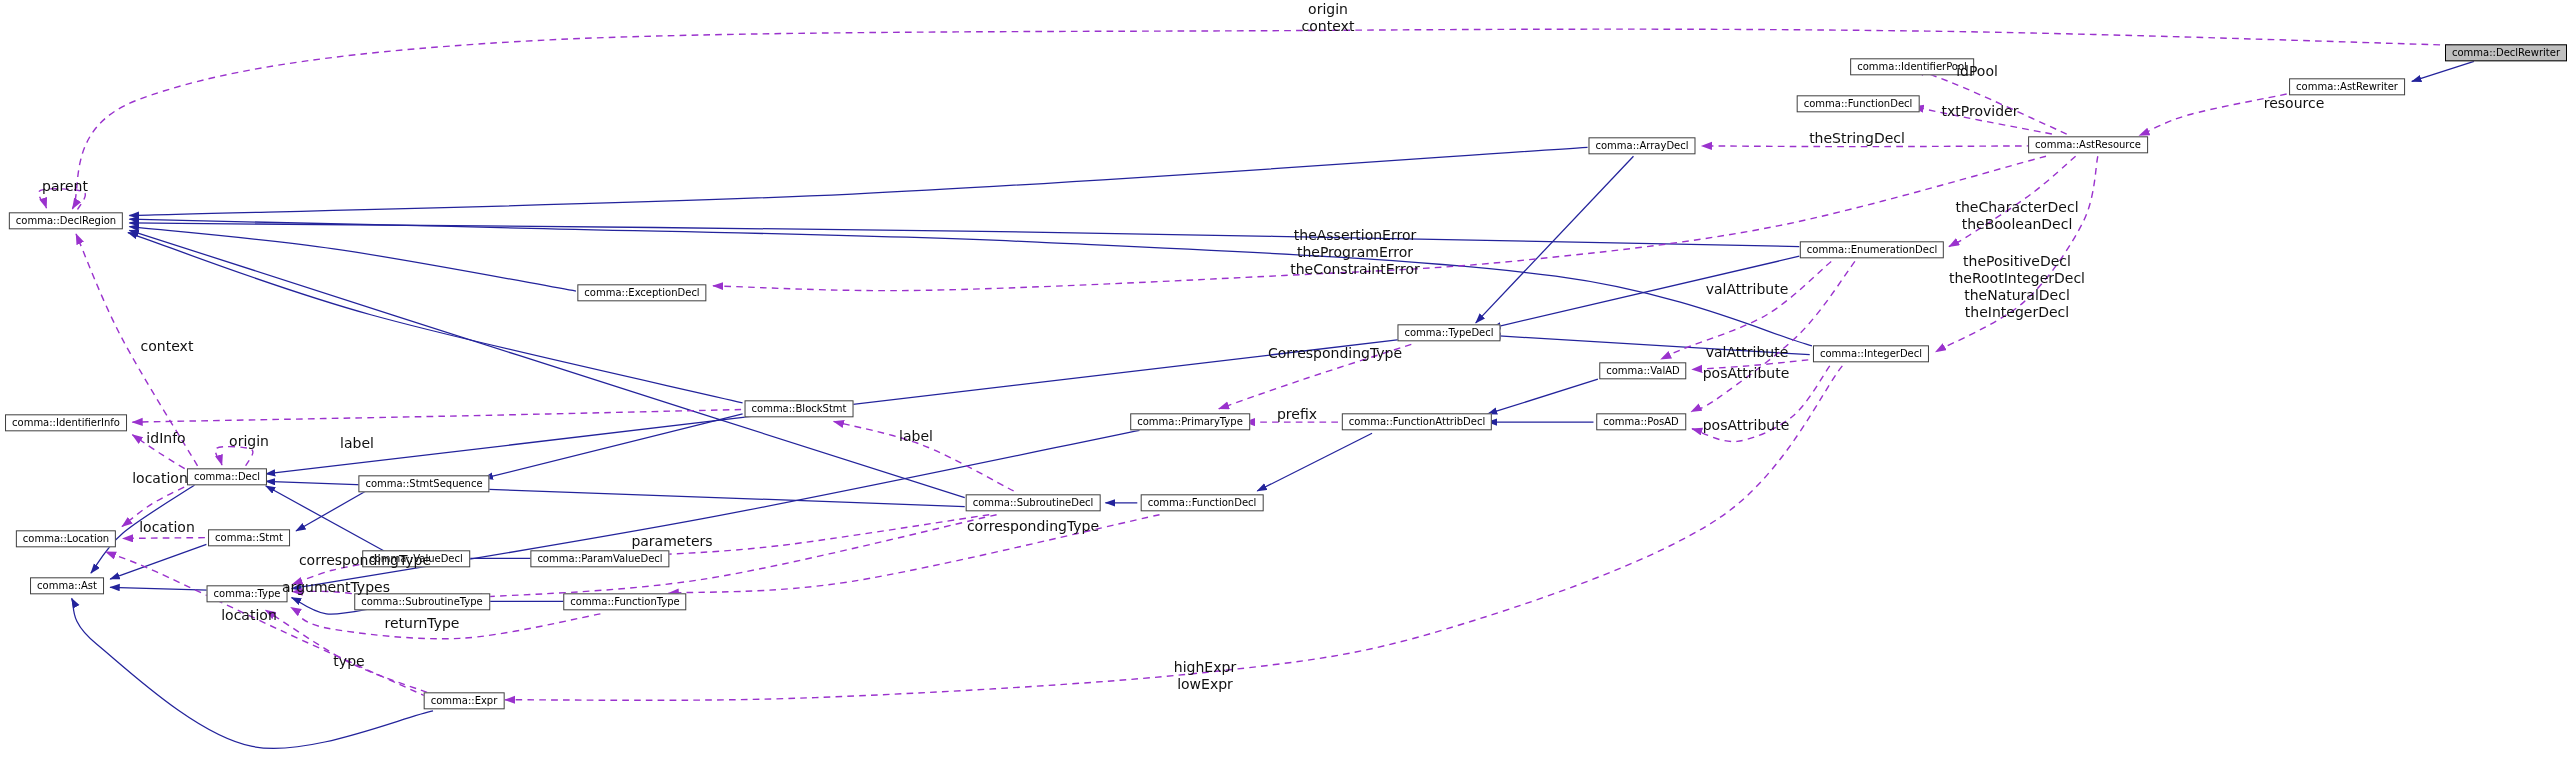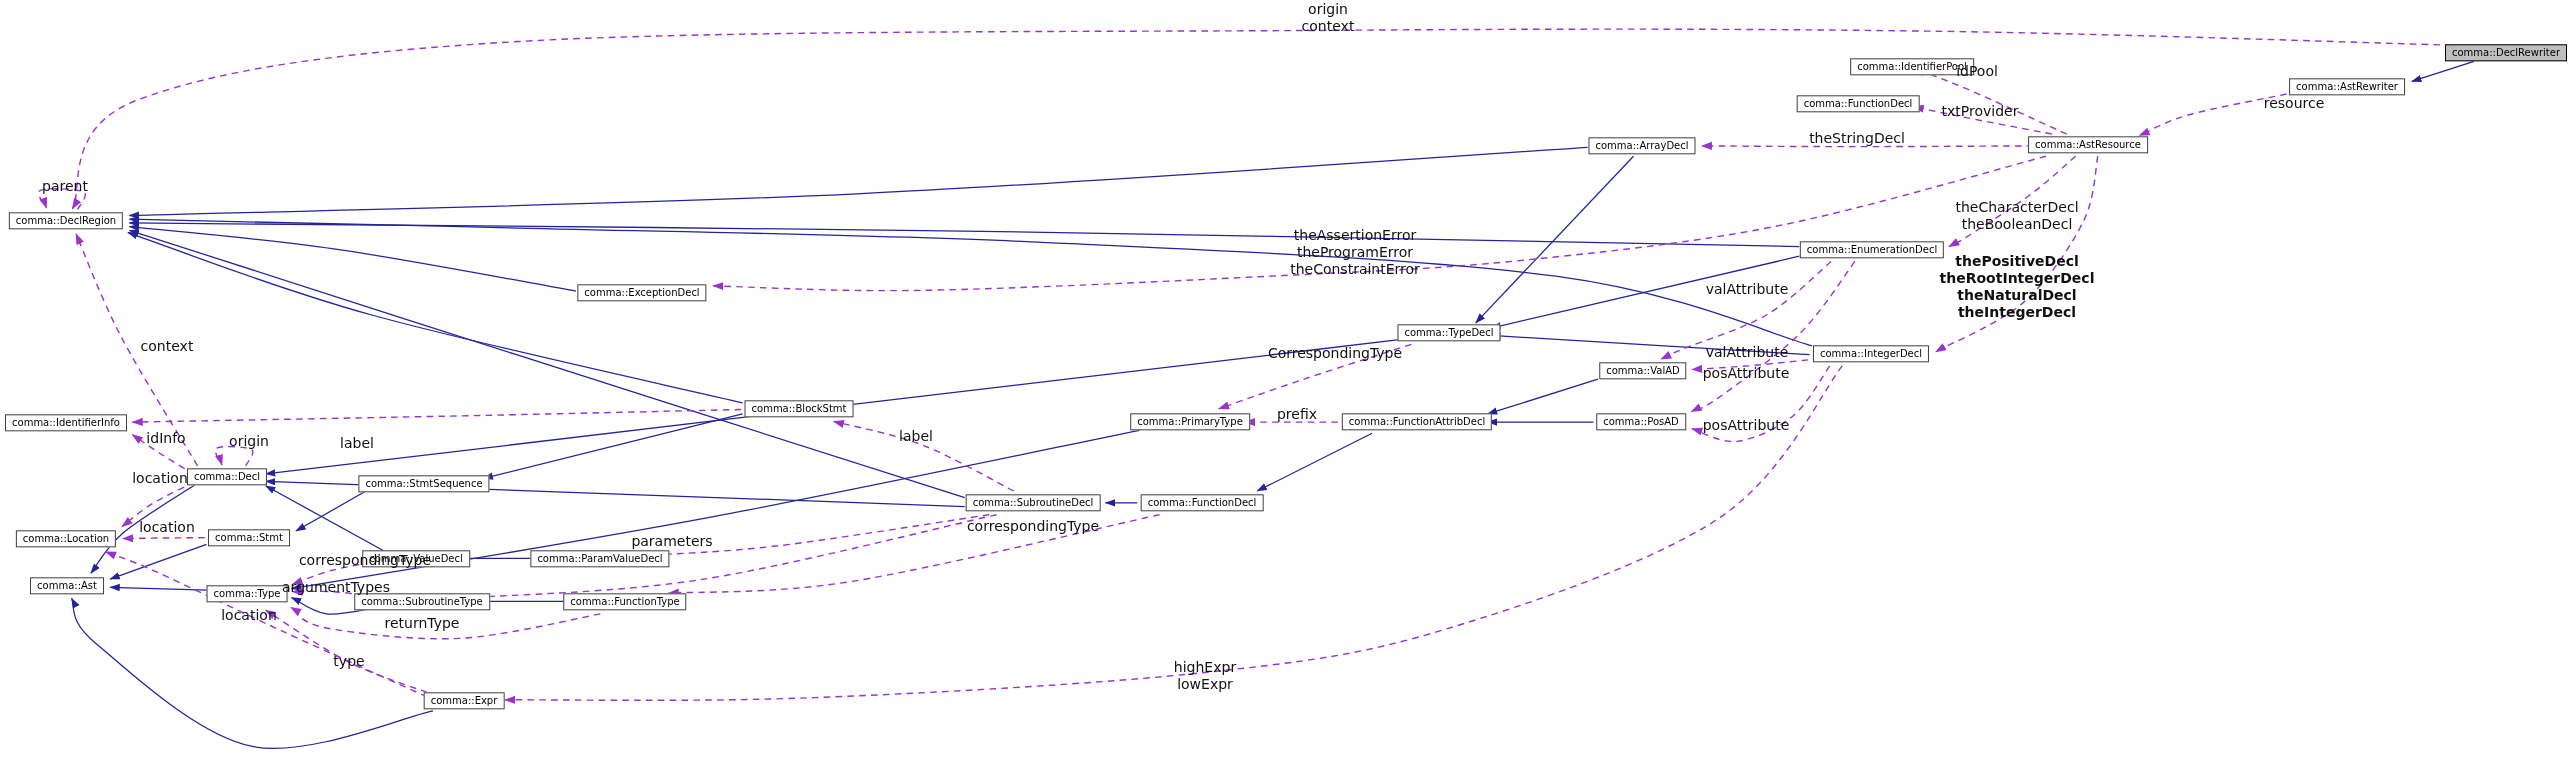--- a/index.html
+++ b/index.html
@@ -88,21 +88,21 @@
       <path d="M2487,494 C2459.1666666666665,528.3333333333334 2409.5,640.6666666666666 2320,700 C2230.5,759.3333333333334 2065.5,815.3333333333334 1950,850 C1834.5,884.6666666666666 1768.6666666666667,892.6666666666666 1627,908 C1485.3333333333333,923.3333333333334 1257.6666666666667,935.8333333333334 1100,942 C942.3333333333334,948.1666666666666 750.8333333333334,944.5 681,945" class="edge-u" marker-end="url(#arrow-u)"></path>
     </svg>
 <div class="elabel" style="left: 1328px; top: 18px;">origin
 context</div>
     <div class="elabel" style="left: 2248px; top: 104px; margin-left: 46px;">resource</div>
     <div class="elabel" style="left: 1977px; top: 72px;">idPool</div>
     <div class="elabel" style="left: 1980px; top: 112px;">txtProvider</div>
     <div class="elabel" style="left: 1857px; top: 139px;">theStringDecl</div>
     <div class="elabel" style="left: 2017px; top: 216px;">theCharacterDecl
 theBooleanDecl</div>
-    <div class="elabel" style="left: 2017px; top: 287px; font-weight: bold;">thePositiveDecl
+    <div class="elabel" style="left: 2017px; top: 287px;">thePositiveDecl
 theRootIntegerDecl
 theNaturalDecl
 theIntegerDecl</div>
     <div class="elabel" style="left: 1331px; top: 253px; margin-left: 24px;">theAssertionError
 theProgramError
 theConstraintError</div>
     <div class="elabel" style="left: 65px; top: 187px;">parent</div>
     <div class="elabel" style="left: 167px; top: 347px;">context</div>
     <div class="elabel" style="left: 249px; top: 442px;">origin</div>
     <div class="elabel" style="left: 166px; top: 439px;">idInfo</div>

